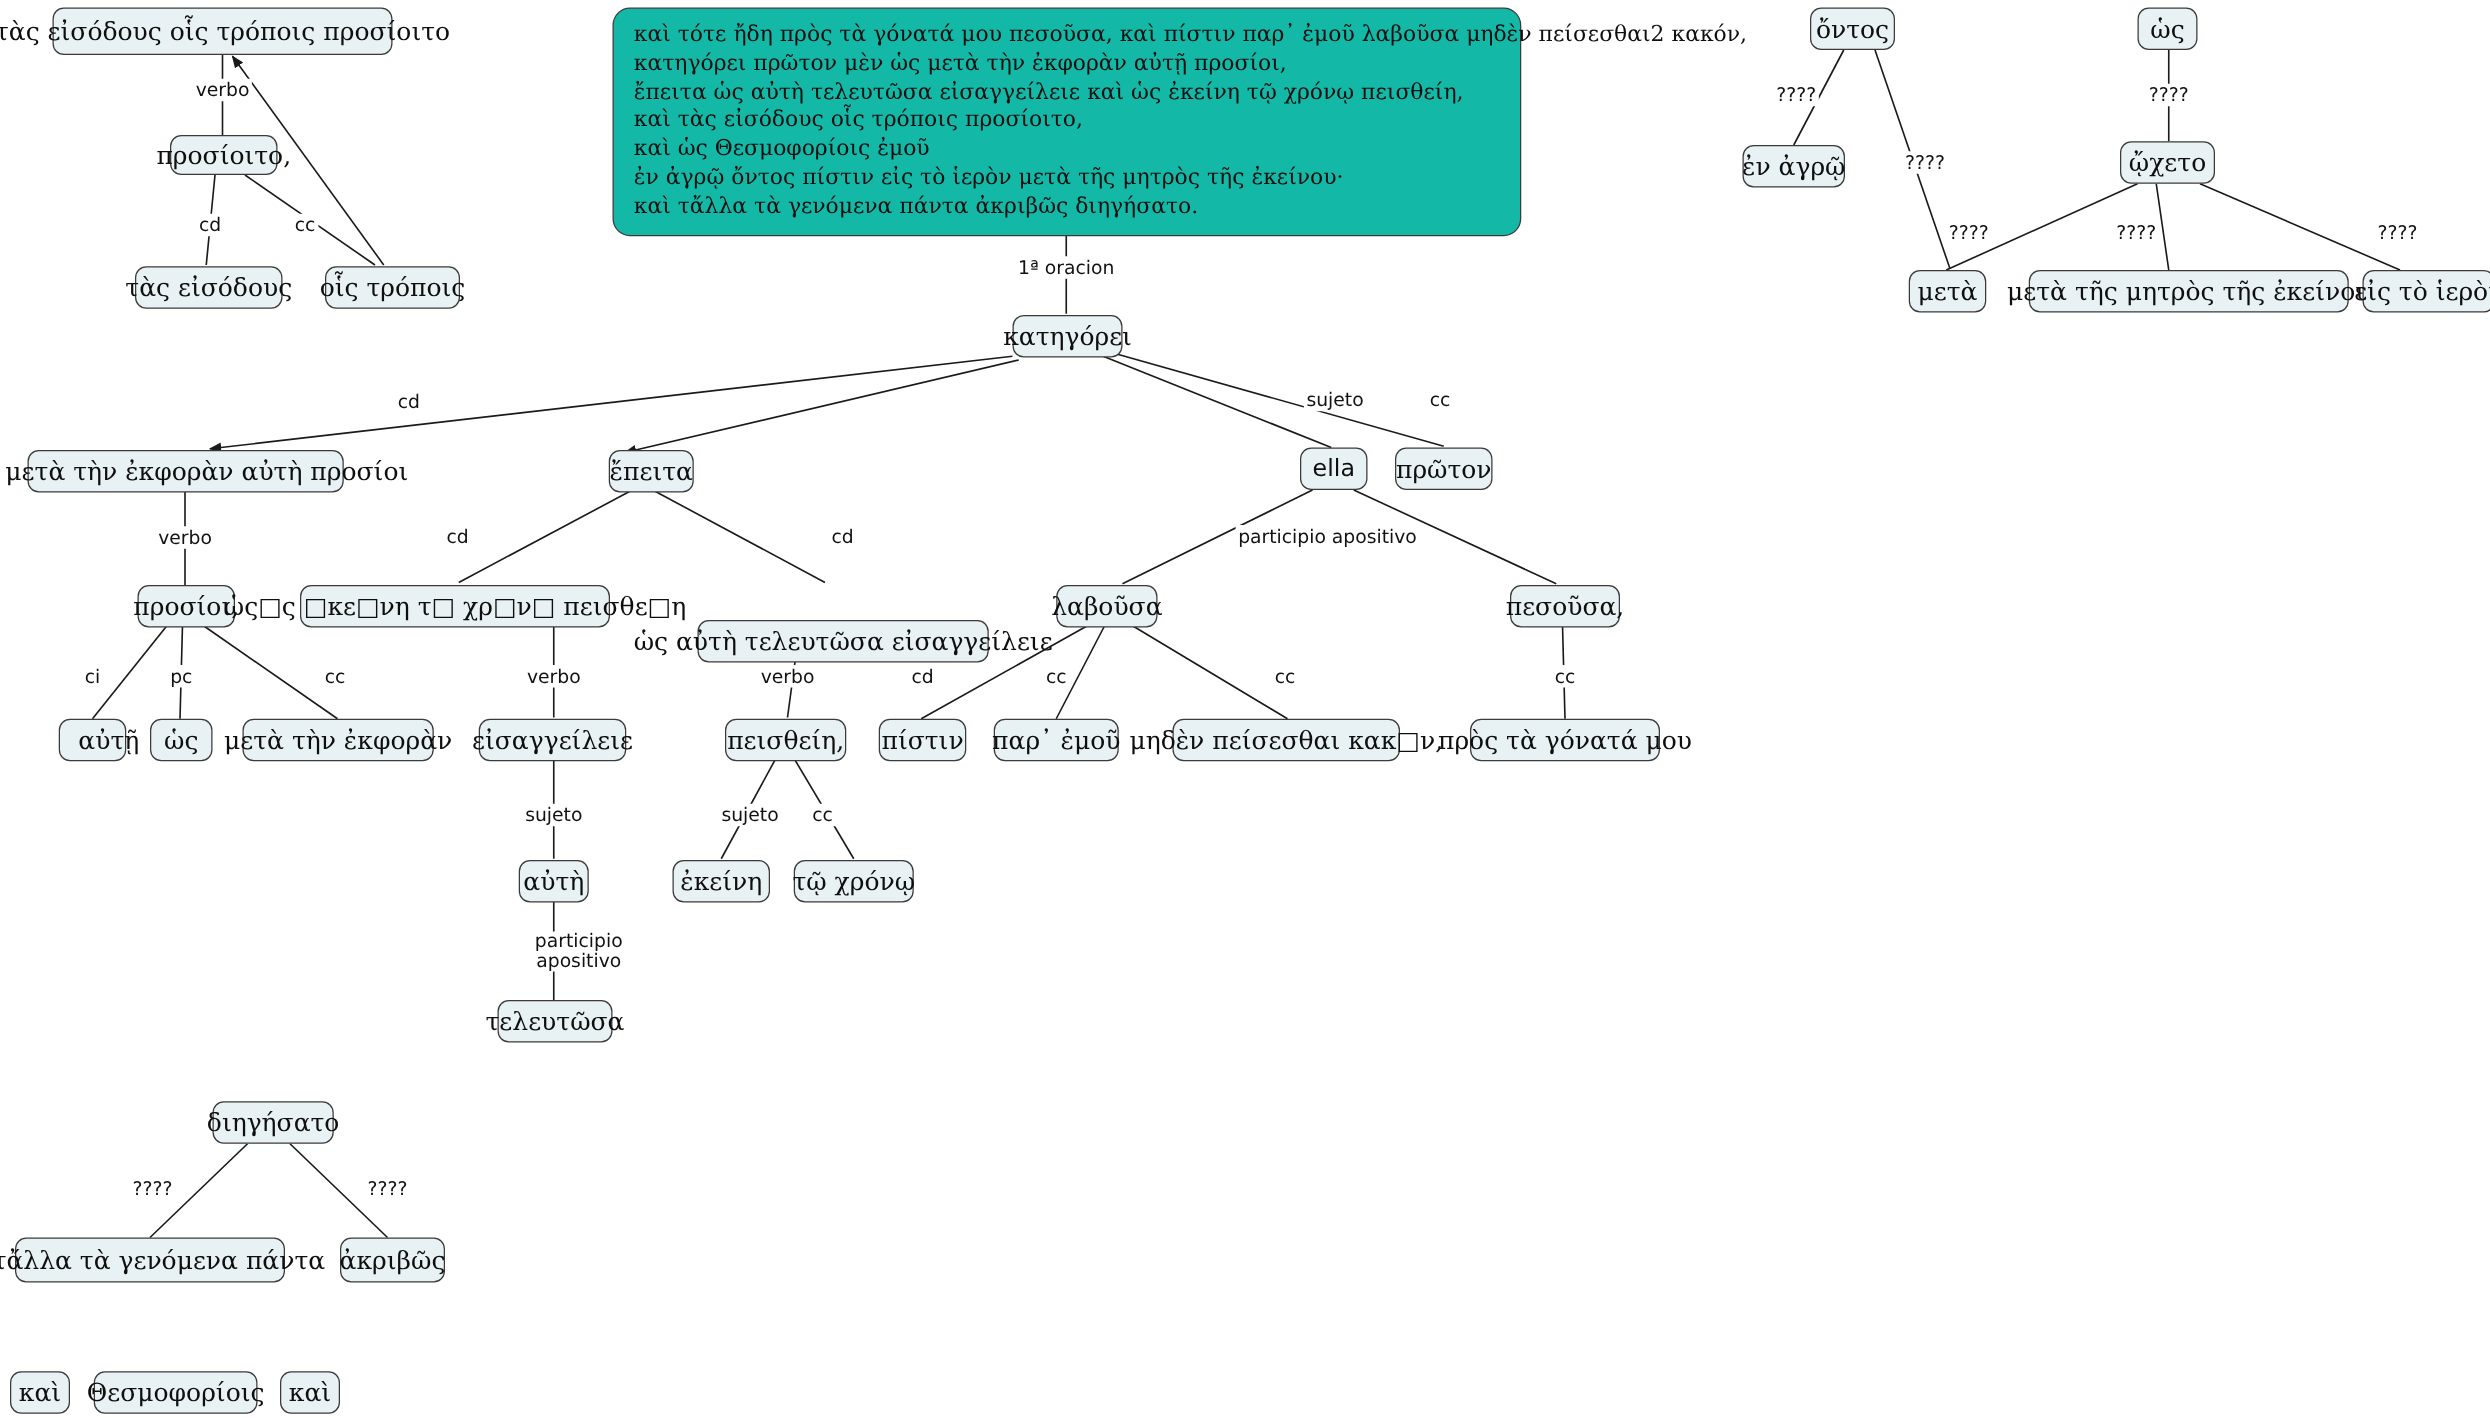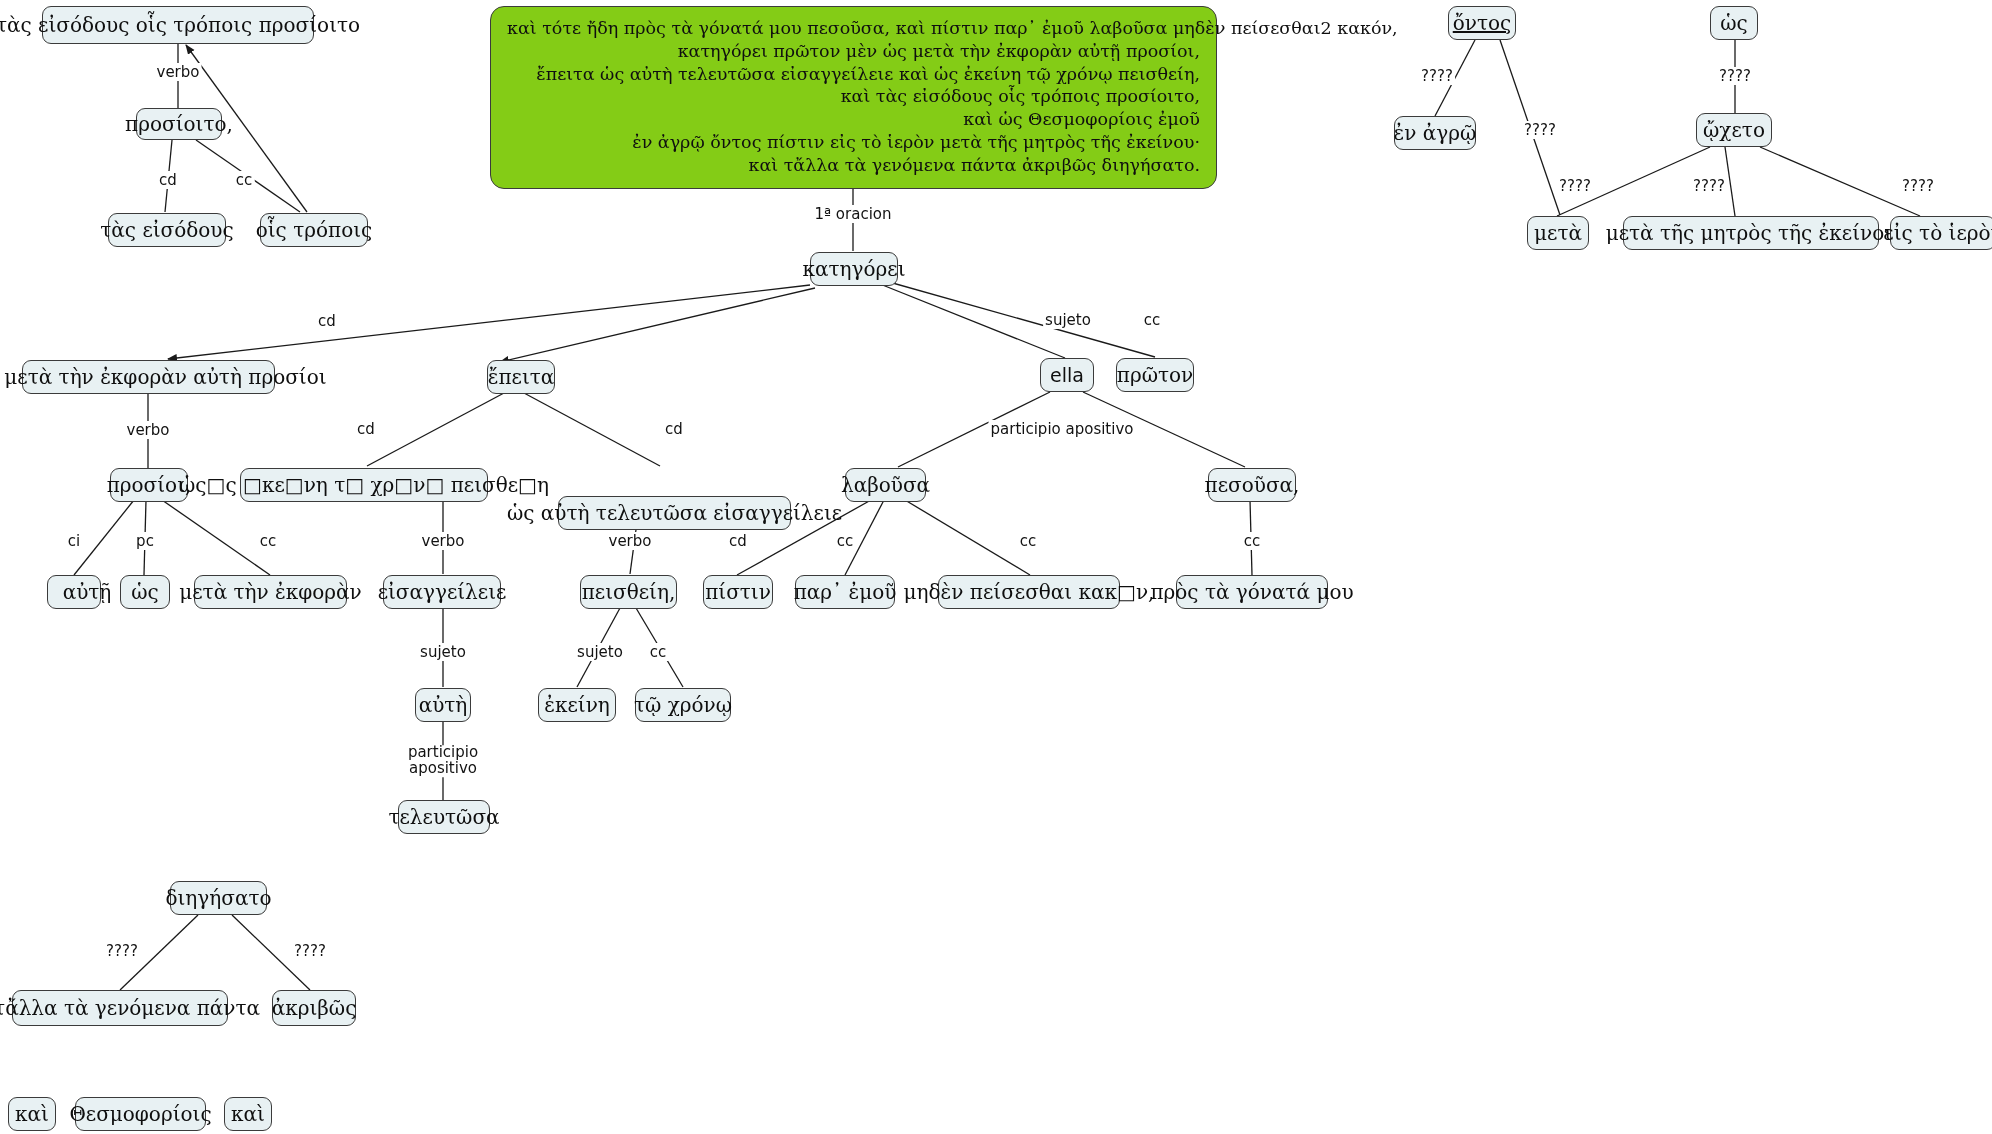--- a/index.html
+++ b/index.html
@@ -42,45 +42,45 @@
     padding: 0 10px;
     z-index: 3;
   }
   .node.latin {
     font-family: "DejaVu Sans", "Liberation Sans", sans-serif;
     font-size: 19px;
   }
   .sentence-box {
     position: absolute;
     box-sizing: border-box;
-    background: #84cc16;
+    background: #14b8a6;
     border: 1px solid #3b3b3b;
     border-radius: 14px;
     padding: 10px 16px 12px 16px;
-    text-align: right;
+    text-align: left;
     font-family: "DejaVu Serif", "Liberation Serif", serif;
     font-size: 17.5px;
     line-height: 1.30;
     color: #0f0f0f;
     z-index: 3;
   }
   .sentence-box .ln { display: block; white-space: nowrap; }
   .edge-label {
     position: absolute;
     transform: translate(-50%, -50%);
     font-family: "DejaVu Sans", "Liberation Sans", sans-serif;
     font-size: 15px;
     color: #121212;
     background: #ffffff;
     padding: 0 2px;
     white-space: nowrap;
     z-index: 4;
     text-align: center;
   }
-  .edge-label.two-line { line-height: 1.05; }
+  .edge-label.two-line { line-height: 1.05; margin-left: 20px; }
 </style>
 </head>
 <body>
 
 <div id="canvas">
 
   <svg id="edges" viewBox="0 0 1992 1134">
     <defs>
       <marker id="arrow" markerWidth="11" markerHeight="11" refX="9" refY="4" orient="auto" markerUnits="userSpaceOnUse">
         <path d="M0,0 L10,4 L0,8 z" fill="#1a1a1a"></path>
@@ -217,21 +217,21 @@
   <div class="node" style="left:635px; top:688px; width:96px; height:34px;">τῷ χρόνῳ</div>
 
   <div class="node" style="left:398px; top:800px; width:92px; height:34px;">τελευτῶσα</div>
 
   <div class="node" style="left:170px; top:881px; width:97px; height:34px;">διηγήσατο</div>
 
   <div class="node" style="left:12px; top:990px; width:216px; height:36px;">ὶ τἄλλα τὰ γενόμενα πάντα</div>
 
   <div class="node" style="left:272px; top:990px; width:84px; height:36px;">ἀκριβῶς</div>
 
-  <div class="node" style="left:1448px; top:6px; width:68px; height:34px;text-decoration:underline;">ὄντος</div>
+  <div class="node" style="left:1448px; top:6px; width:68px; height:34px;">ὄντος</div>
 
   <div class="node" style="left:1710px; top:6px; width:48px; height:34px;">ὡς</div>
 
   <div class="node" style="left:1394px; top:116px; width:82px; height:34px;">ἐν ἀγρῷ</div>
 
   <div class="node" style="left:1696px; top:113px; width:76px; height:34px;">ᾤχετο</div>
 
   <div class="node" style="left:1527px; top:216px; width:62px; height:34px;">μετὰ</div>
 
   <div class="node" style="left:1623px; top:216px; width:256px; height:34px;">μετὰ τῆς μητρὸς τῆς ἐκείνου</div>

